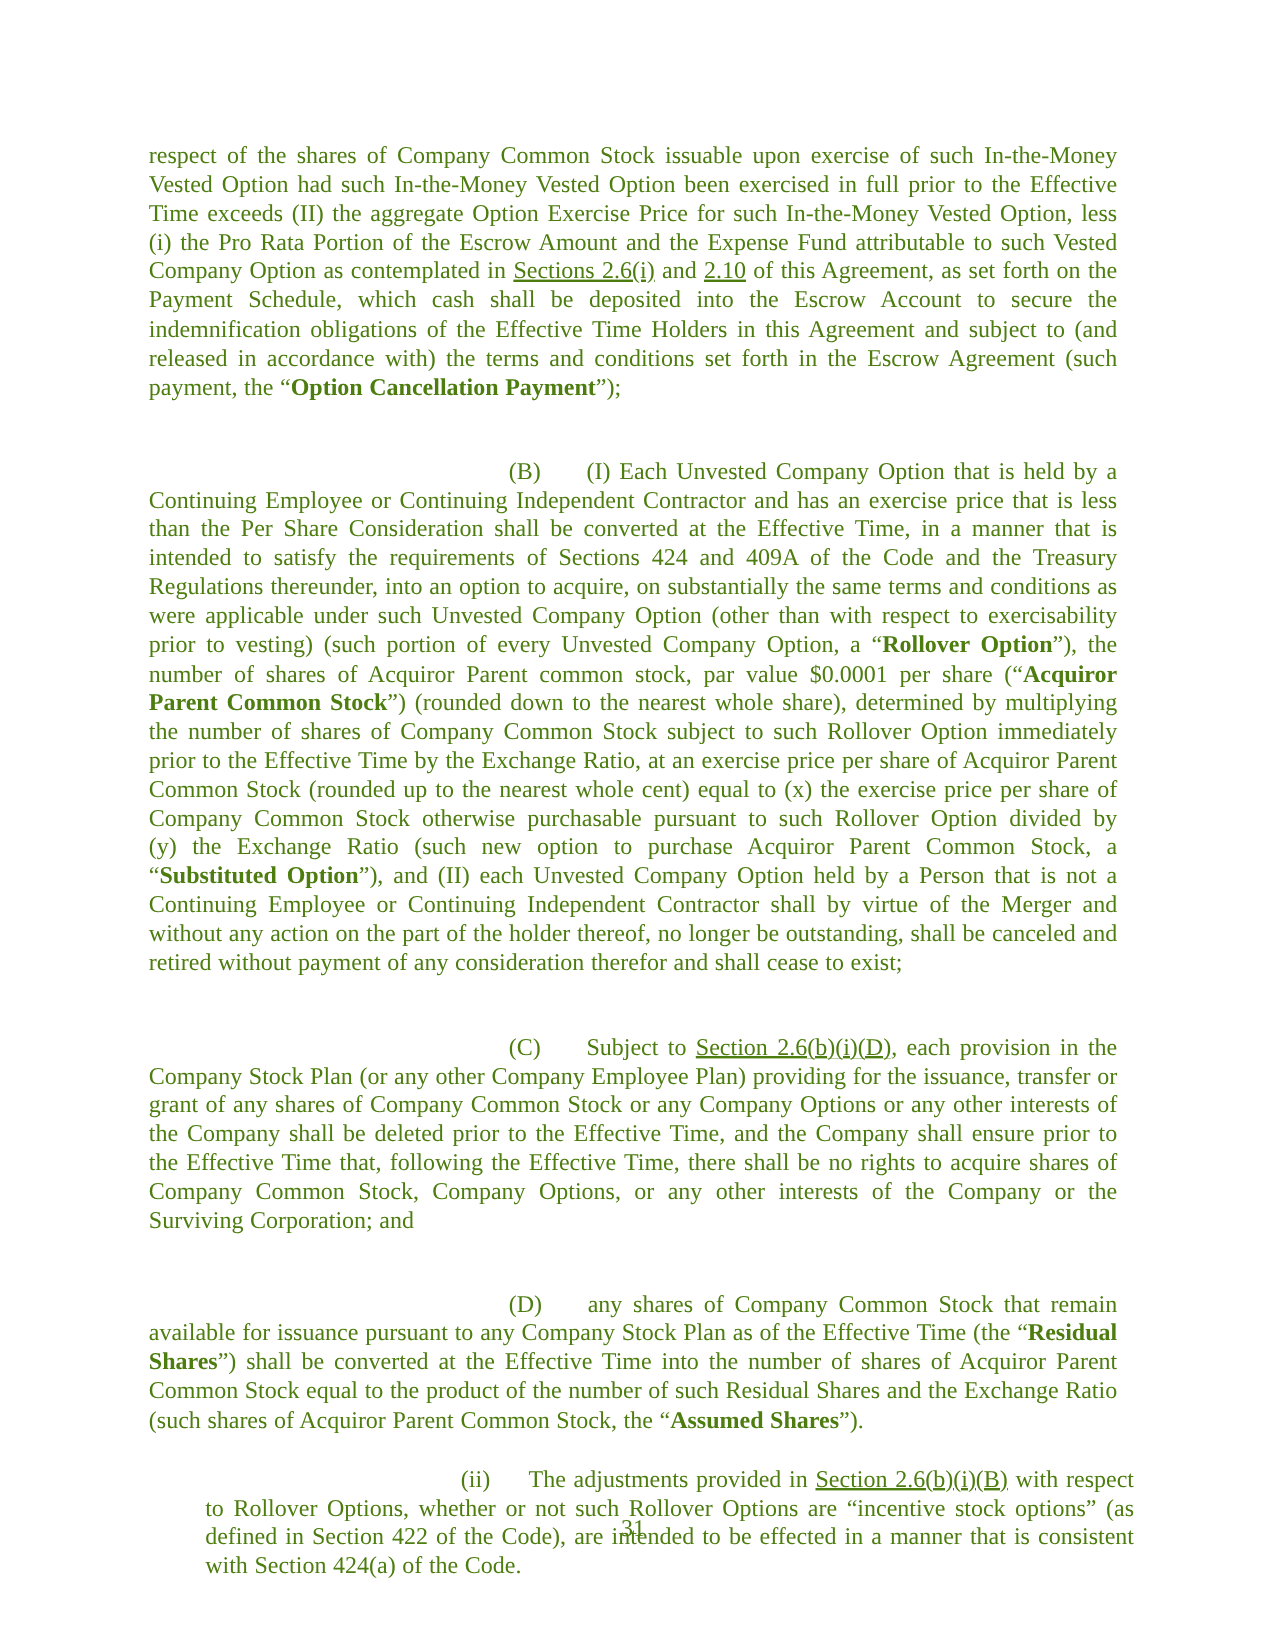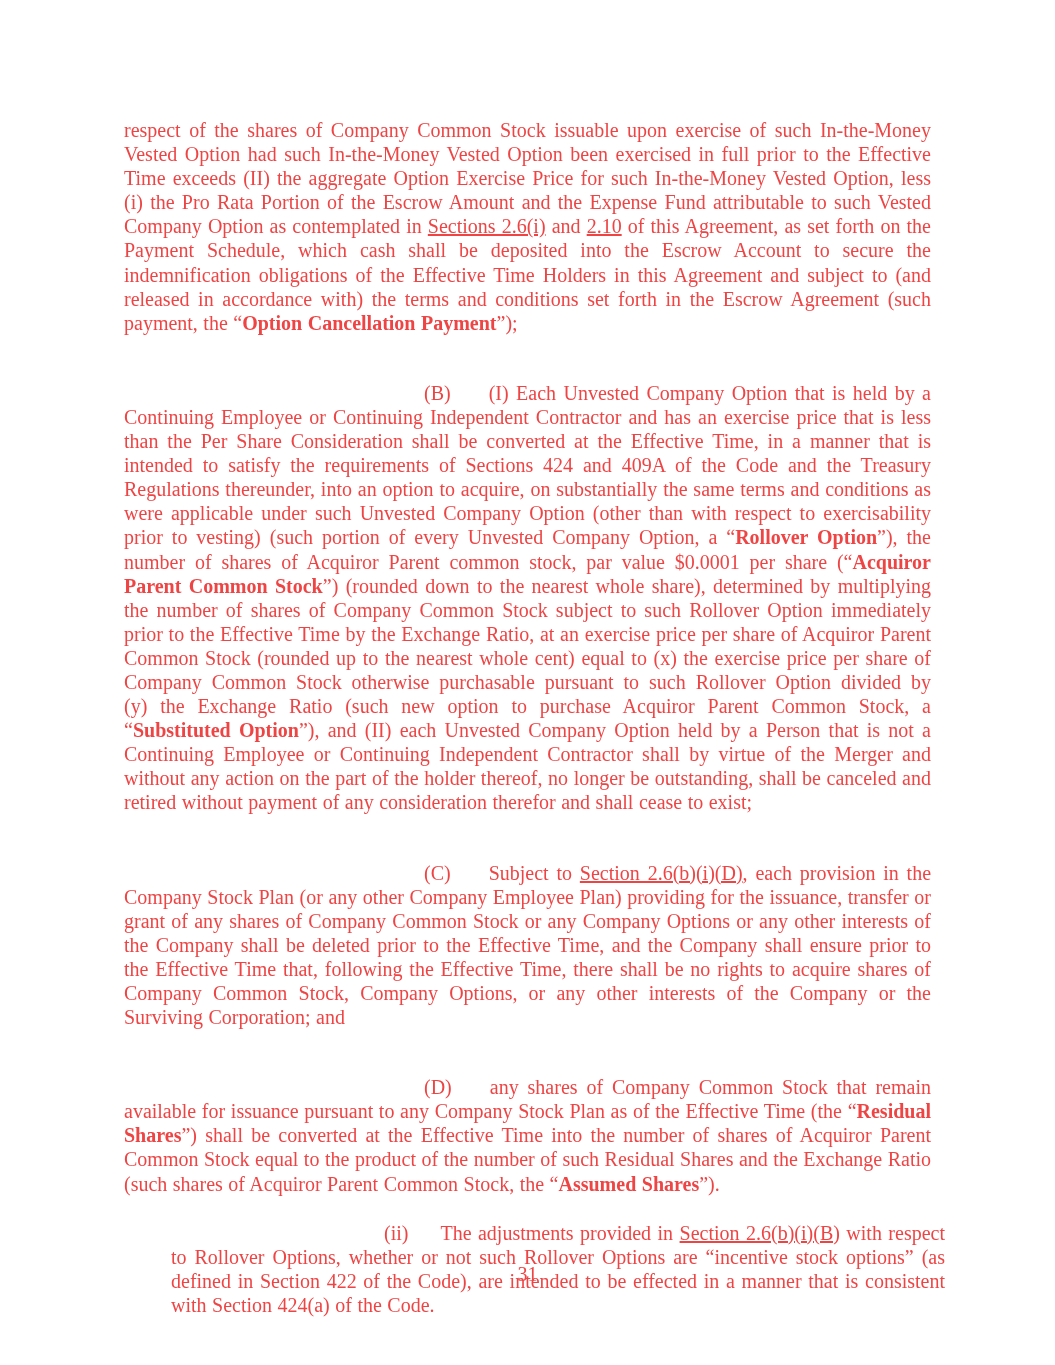--- a/index.html
+++ b/index.html
@@ -5,21 +5,21 @@
   html, body {
     margin: 0;
     padding: 0;
     background: #ffffff;
   }
   .page {
     position: relative;
     width: 1055px;
     height: 1365px;
     background: #ffffff;
-    color: #ef4444;
+    color: #4d7c0f;
     font-family: "Liberation Serif", serif;
     overflow: hidden;
   }
   .body-text {
     position: absolute;
     left: 124px;
     top: 118px;
     width: 807px;
   }
   .para {

